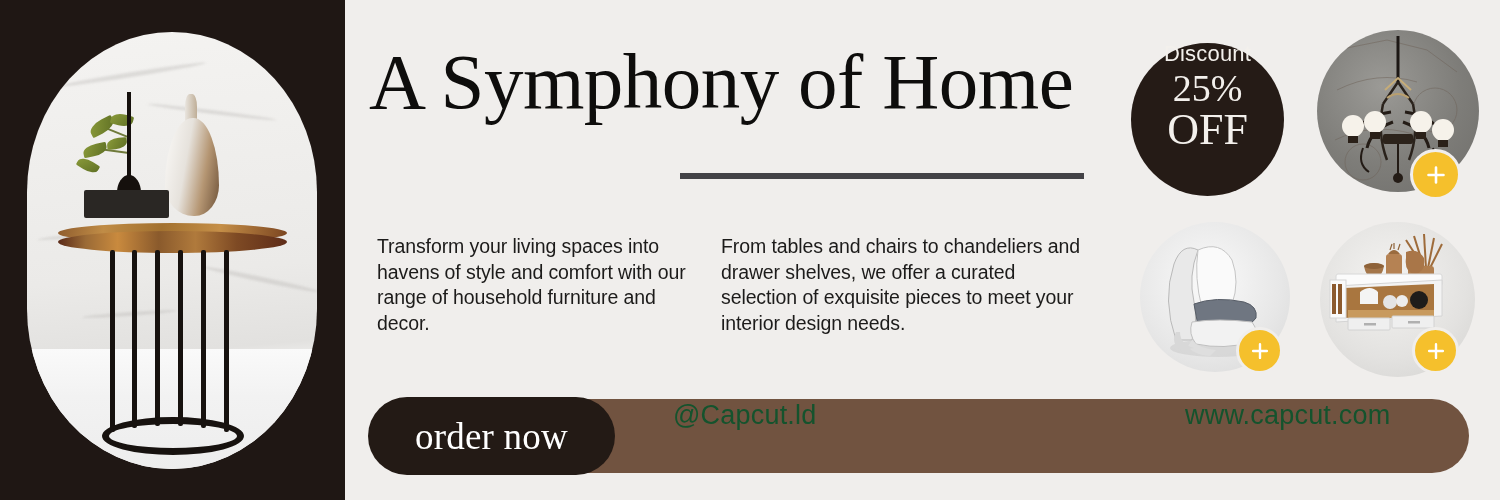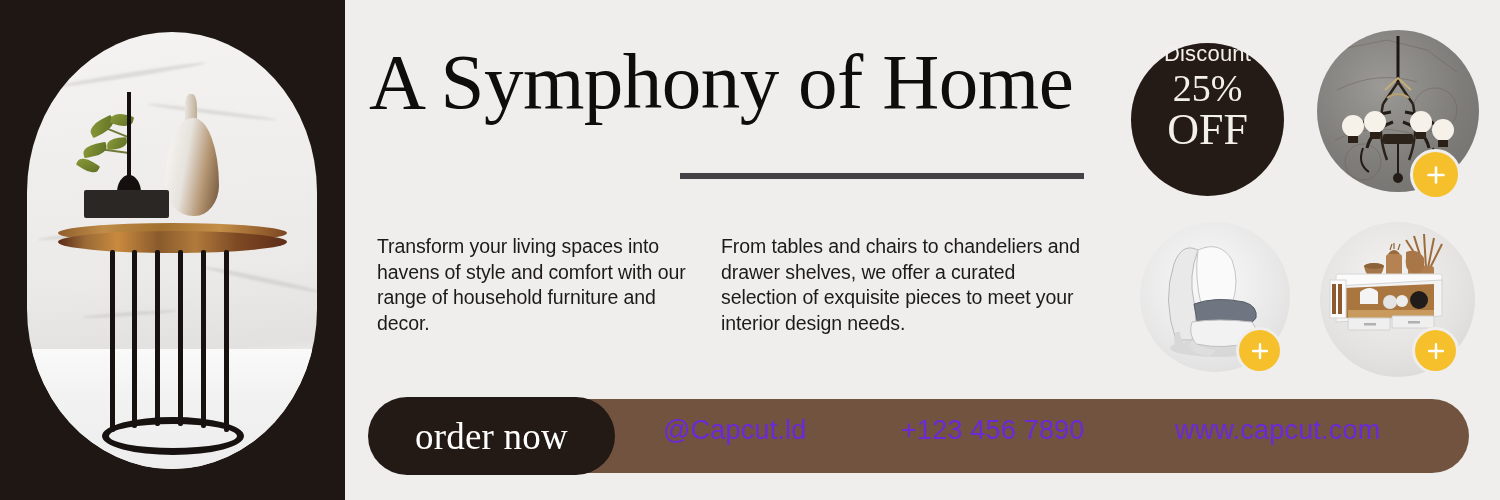--- a/index.html
+++ b/index.html
@@ -216,25 +216,26 @@
     display: flex; align-items: center; justify-content: center;
   }
   .order-pill-label {
     font-family: "Liberation Serif", serif;
     font-size: 37px;
     color: #FFFFFF;
     letter-spacing: 0.2px;
   }
   .footer-item {
     position: absolute;
-    top: 415px;
+    top: 400px;
     font-size: 27px;
-    color: #6d28d9;
+    color: #14532d;
     letter-spacing: 0.2px;
     white-space: nowrap;
+    margin-left: 10px;
   }
   .footer-handle  { left: 663px; }
   .footer-phone   { left: 901px; }
   .footer-website { left: 1175px; }
 </style>
 </head>
 <body>
 
 <div class="banner">
 
@@ -395,16 +396,15 @@
     <svg width="22" height="22" viewBox="0 0 24 24">
       <path d="M12 4.5 V19.5 M4.5 12 H19.5" stroke="#FFFFFF" stroke-width="2.6" stroke-linecap="round"></path>
     </svg>
   </div>
 
   <div class="footer-bar"></div>
   <div class="order-pill">
     <span class="order-pill-label">order now</span>
   </div>
   <span class="footer-item footer-handle">@Capcut.ld</span>
-  <span class="footer-item footer-phone">+123 456 7890</span>
   <span class="footer-item footer-website">www.capcut.com</span>
 
 </div>
 
 </body></html>

